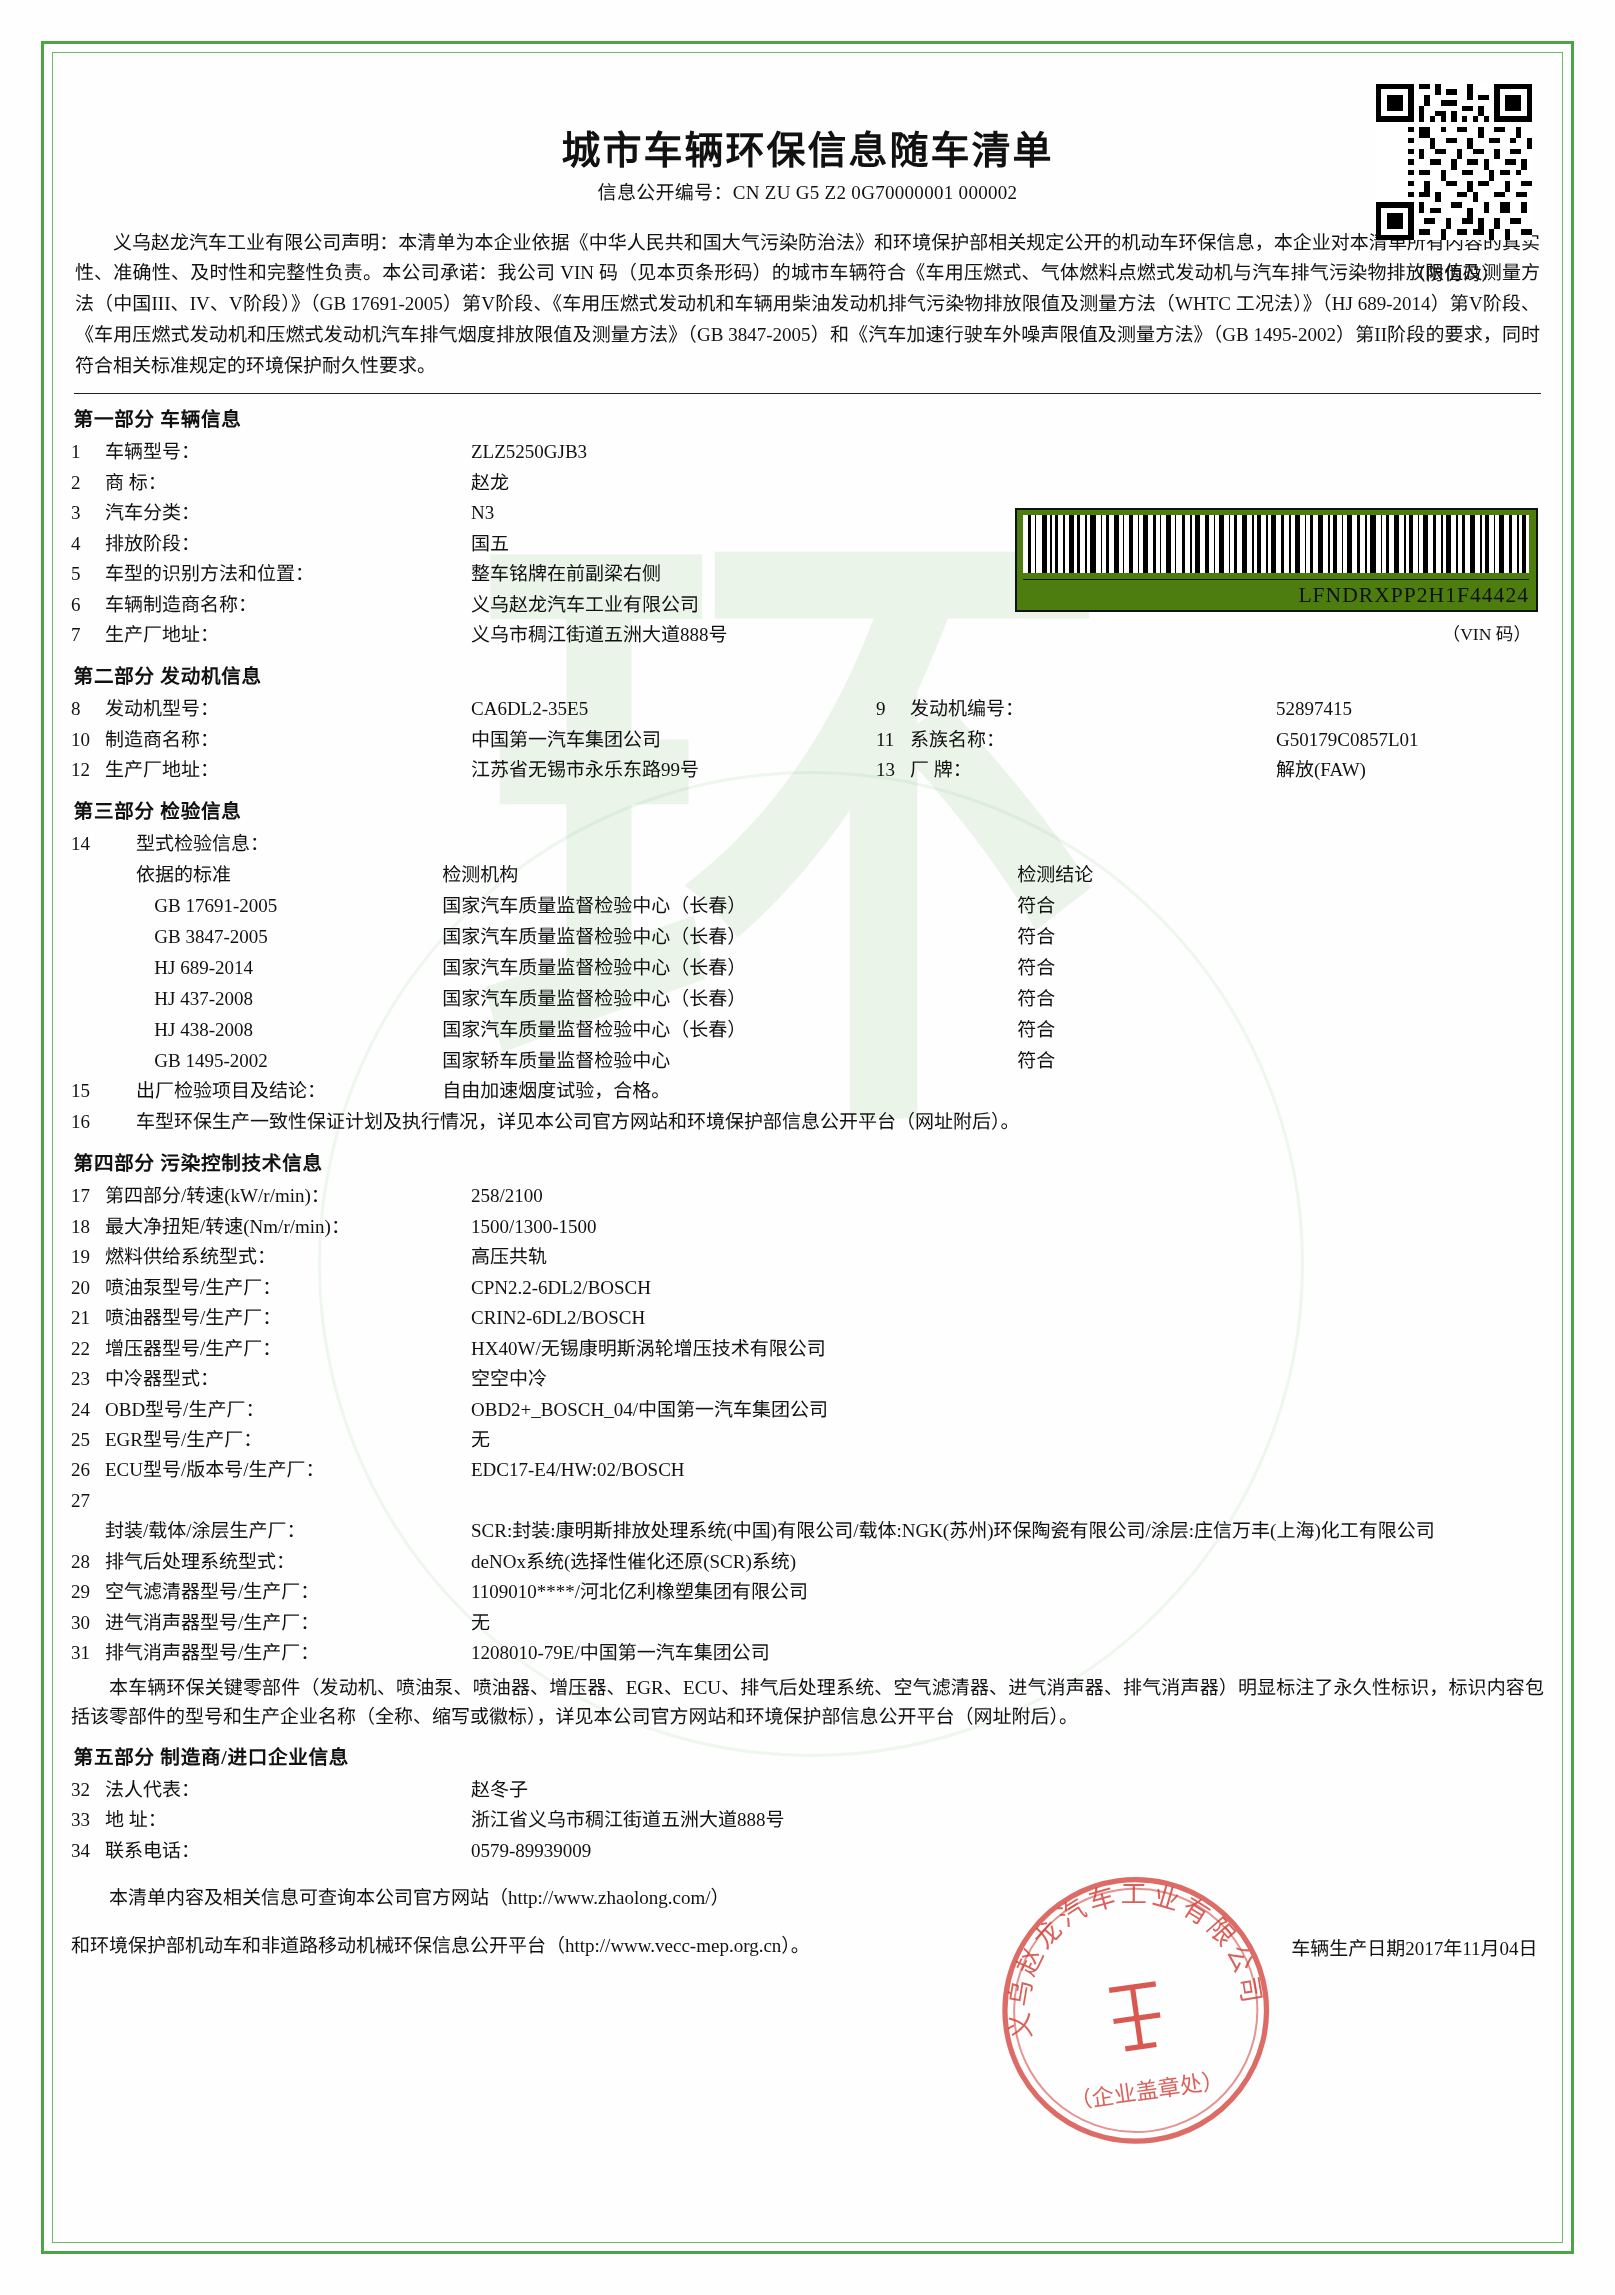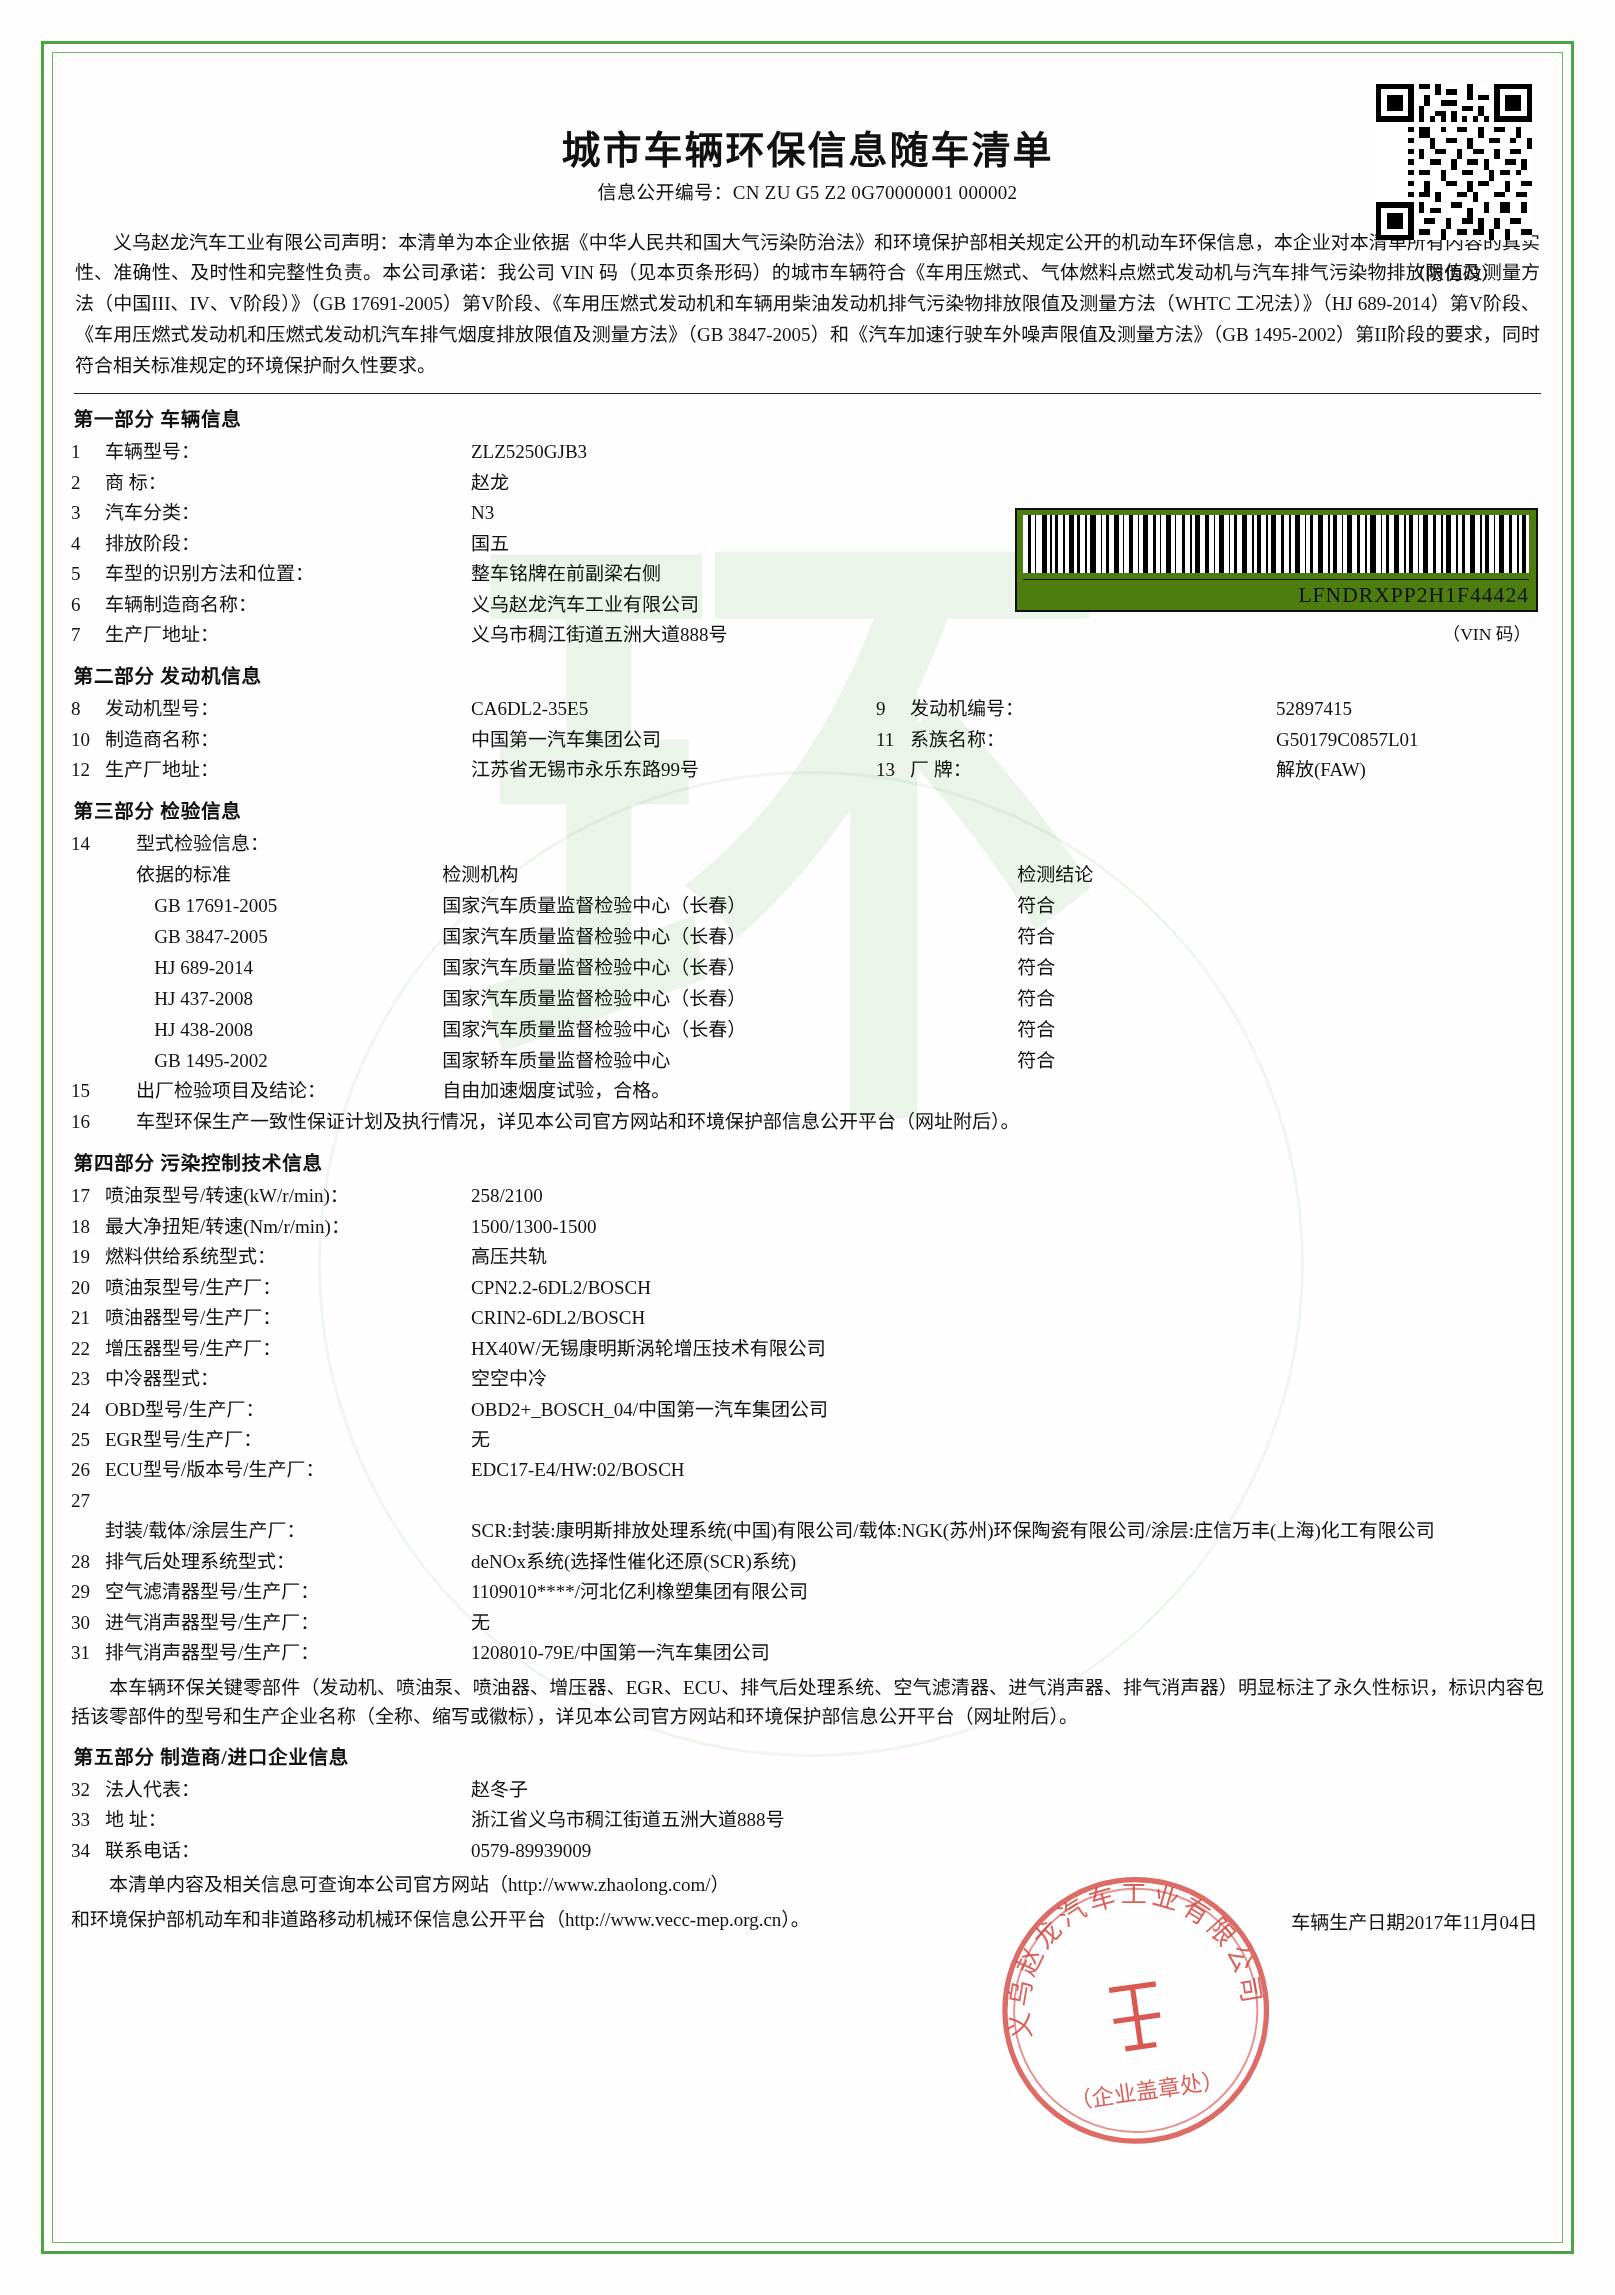--- a/index.html
+++ b/index.html
@@ -174,21 +174,21 @@
     position:absolute;
     left:967px;
     top:1856px;
     width:340px;
     height:327px;
     pointer-events:none;
   }
   .footer-lines{
     font-size:19px;
     line-height:1.6;
-    margin-top:4px;
+    margin-top:17px;
   }
   .prod-date{
     position:absolute;
     right:6.5px;
     bottom:1.3px;
     font-size:19px;
   }
   .footer-wrap{ position:relative; }
 </style>
 </head>
@@ -537,21 +537,21 @@
         <td colspan="3">车型环保生产一致性保证计划及执行情况，详见本公司官方网站和环境保护部信息公开平台（网址附后）。</td>
       </tr>
     </tbody>
       </table>
 
     <div class="section-title">第四部分  污染控制技术信息</div>
     <table class="rows">
       <tbody>
           <tr>
         <td class="num">17</td>
-        <td class="lbl">喷油泵型号/转速(kW/r/min)：</td>
+        <td class="lbl">第四部分/转速(kW/r/min)：</td>
         <td class="val">258/2100</td>
       </tr>
       <tr>
         <td class="num">18</td>
         <td class="lbl">最大净扭矩/转速(Nm/r/min)：</td>
         <td class="val">1500/1300-1500</td>
       </tr>
       <tr>
         <td class="num">19</td>
         <td class="lbl">燃料供给系统型式：</td>

